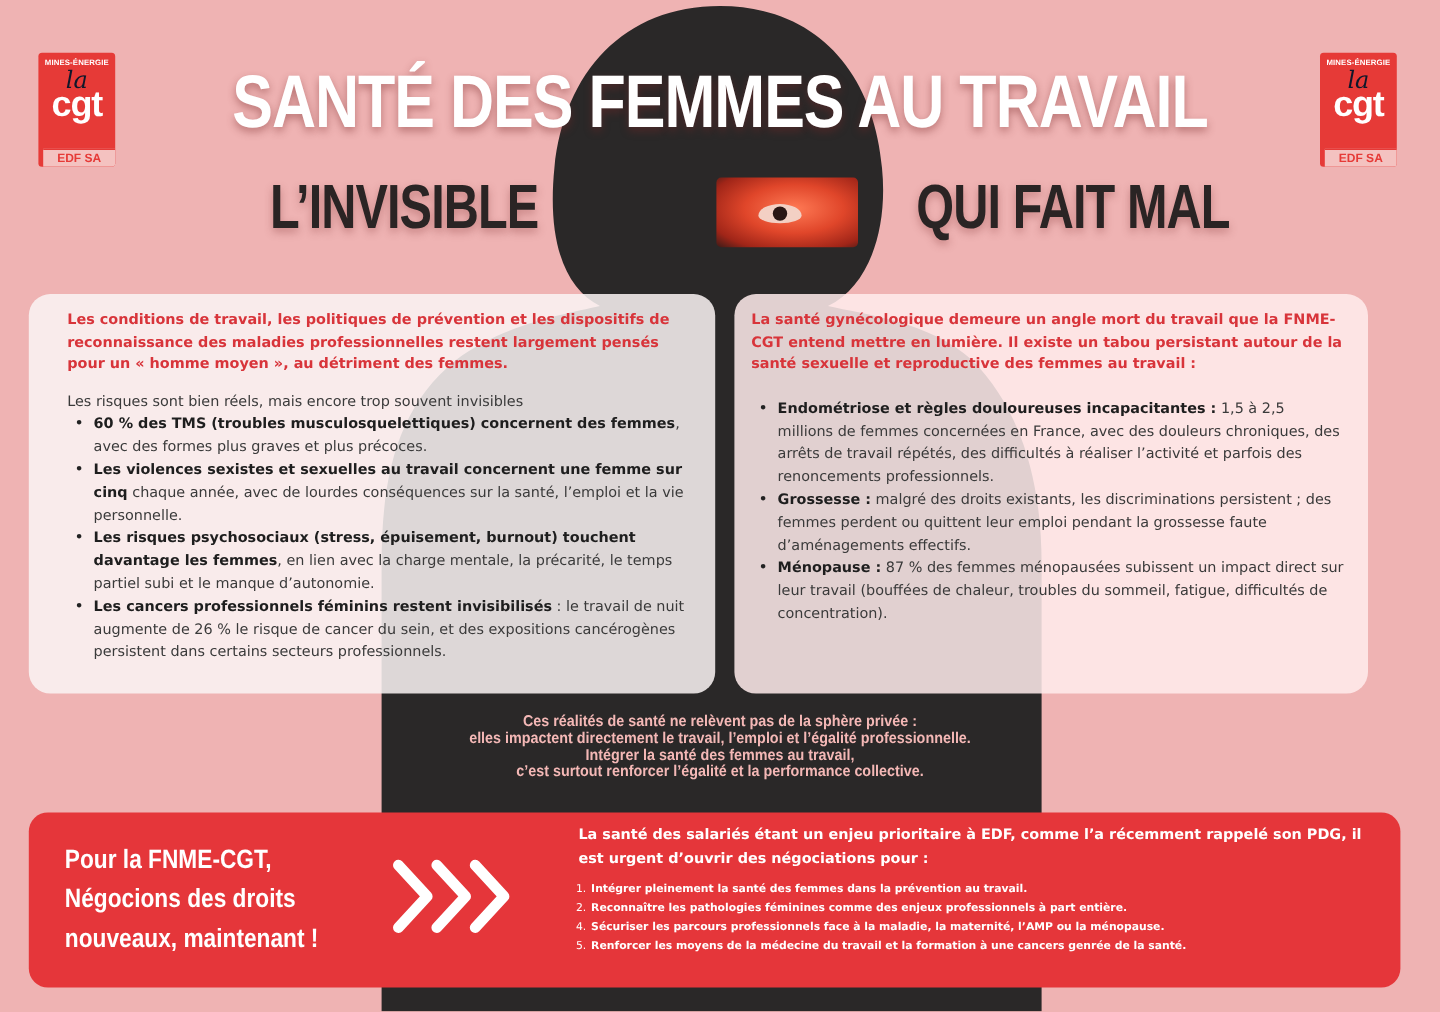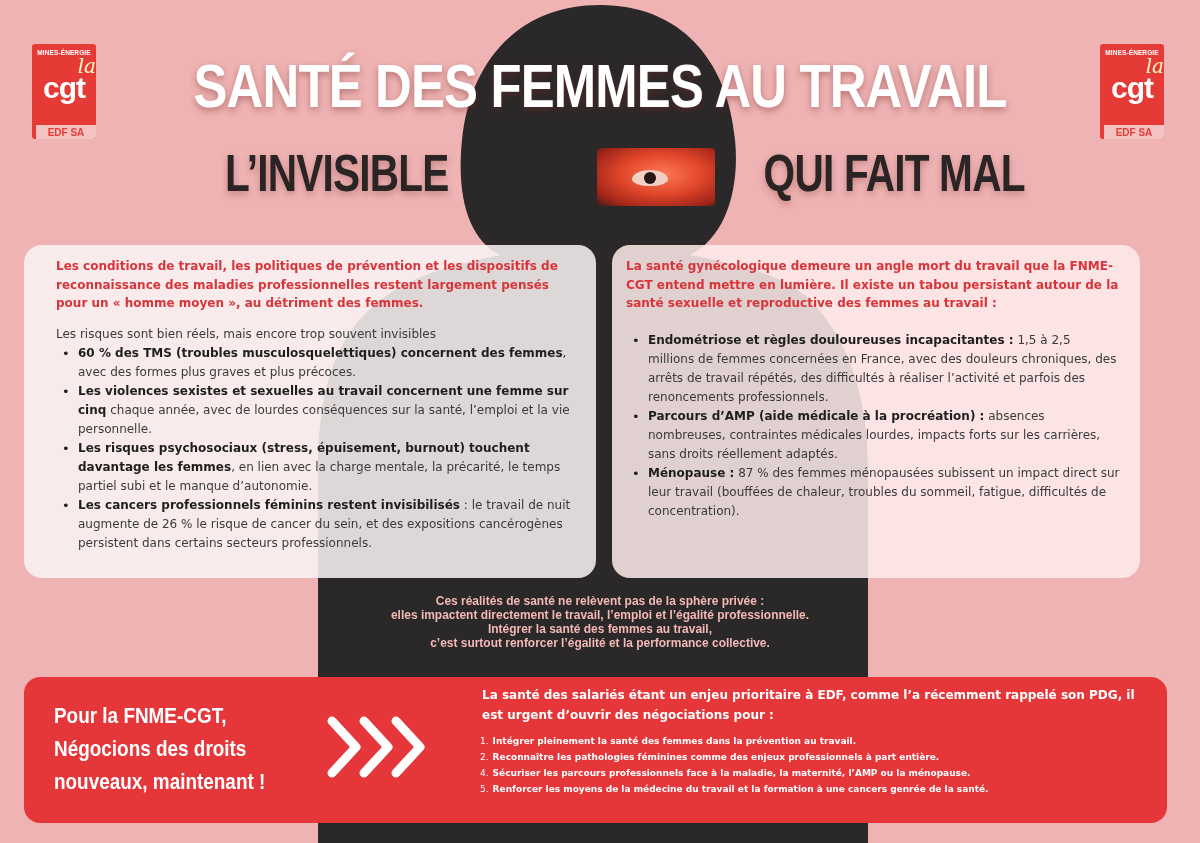--- a/index.html
+++ b/index.html
@@ -28,21 +28,21 @@
   }
 
   
   .logo {
     position: absolute; top: 44px; width: 64px; height: 95px;
     background: #e63a37; border-radius: 3px; overflow: hidden;
   }
   .logo.left { left: 32px; }
   .logo.right { left: 1100px; }
   .logo .org { color: #fff; font-family: "Liberation Sans", sans-serif; font-size: 6.5px; font-weight: bold; text-align: center; padding-top: 5px; letter-spacing: 0.1px; }
-  .logo .la { color: #fef9c3; font-family: "DejaVu Serif", serif; font-style: italic; font-size: 20px; line-height: 16px; text-align: right; margin-top: 2px; }
+  .logo .la { color: #0f172a; font-family: "DejaVu Serif", serif; font-style: italic; font-size: 20px; line-height: 16px; text-align: center; margin-top: 2px; }
   .logo .cgt { color: #fff; font-family: "Liberation Sans", sans-serif; font-weight: bold; font-size: 30px; line-height: 28px; text-align: center; letter-spacing: -1px; }
   .logo .sub { position: absolute; bottom: 0; left: 4px; right: 0; height: 15px; background: #f4c2c0; color: #e63a37; font-family: "Liberation Sans", sans-serif; font-weight: bold; font-size: 10px; text-align: center; line-height: 15px; border-top: 1px solid #e63a37; }
 
   
   .title {
     position: absolute; left: 0; right: 0; top: 50px; text-align: center;
     font-family: "Liberation Sans", sans-serif; font-weight: bold; color: #ffffff;
     font-size: 62px; letter-spacing: -1px; transform: scaleX(0.82); transform-origin: center;
     text-shadow: 0 3px 8px rgba(120,40,40,0.45);
   }
@@ -140,21 +140,21 @@
       <li><b>Les violences sexistes et sexuelles au travail concernent une femme sur cinq</b><span> chaque année, avec de lourdes conséquences sur la santé, l’emploi et la vie personnelle.</span></li>
       <li><b>Les risques psychosociaux (stress, épuisement, burnout) touchent davantage les femmes</b><span>, en lien avec la charge mentale, la précarité, le temps partiel subi et le manque d’autonomie.</span></li>
       <li><b>Les cancers professionnels féminins restent invisibilisés</b><span> : le travail de nuit augmente de 26 % le risque de cancer du sein, et des expositions cancérogènes persistent dans certains secteurs professionnels.</span></li>
     </ul>
   </div>
 
   <div class="card right">
     <p class="intro">La santé gynécologique demeure un angle mort du travail que la FNME-CGT entend mettre en lumière. Il existe un tabou persistant autour de la santé sexuelle et reproductive des femmes au travail :</p>
     <ul>
       <li><b>Endométriose et règles douloureuses incapacitantes :</b><span> 1,5 à 2,5 millions de femmes concernées en France, avec des douleurs chroniques, des arrêts de travail répétés, des difficultés à réaliser l’activité et parfois des renoncements professionnels.</span></li>
-      <li><b>Parcours d’AMP (aide médicale à la procréation) :</b><span> absences nombreuses, contraintes médicales lourdes, impacts forts sur les carrières, sans droits réellement adaptés.</span></li>
+      <li><b>Grossesse :</b><span> malgré des droits existants, les discriminations persistent ; des femmes perdent ou quittent leur emploi pendant la grossesse faute d’aménagements effectifs.</span></li>
       <li><b>Ménopause :</b><span> 87 % des femmes ménopausées subissent un impact direct sur leur travail (bouffées de chaleur, troubles du sommeil, fatigue, difficultés de concentration).</span></li>
     </ul>
   </div>
 
   <div class="statement">
     <div>Ces réalités de santé ne relèvent pas de la sphère privée :</div>
     <div>elles impactent directement le travail, l’emploi et l’égalité professionnelle.</div>
     <div>Intégrer la santé des femmes au travail,</div>
     <div>c’est surtout renforcer l’égalité et la performance collective.</div>
   </div>

